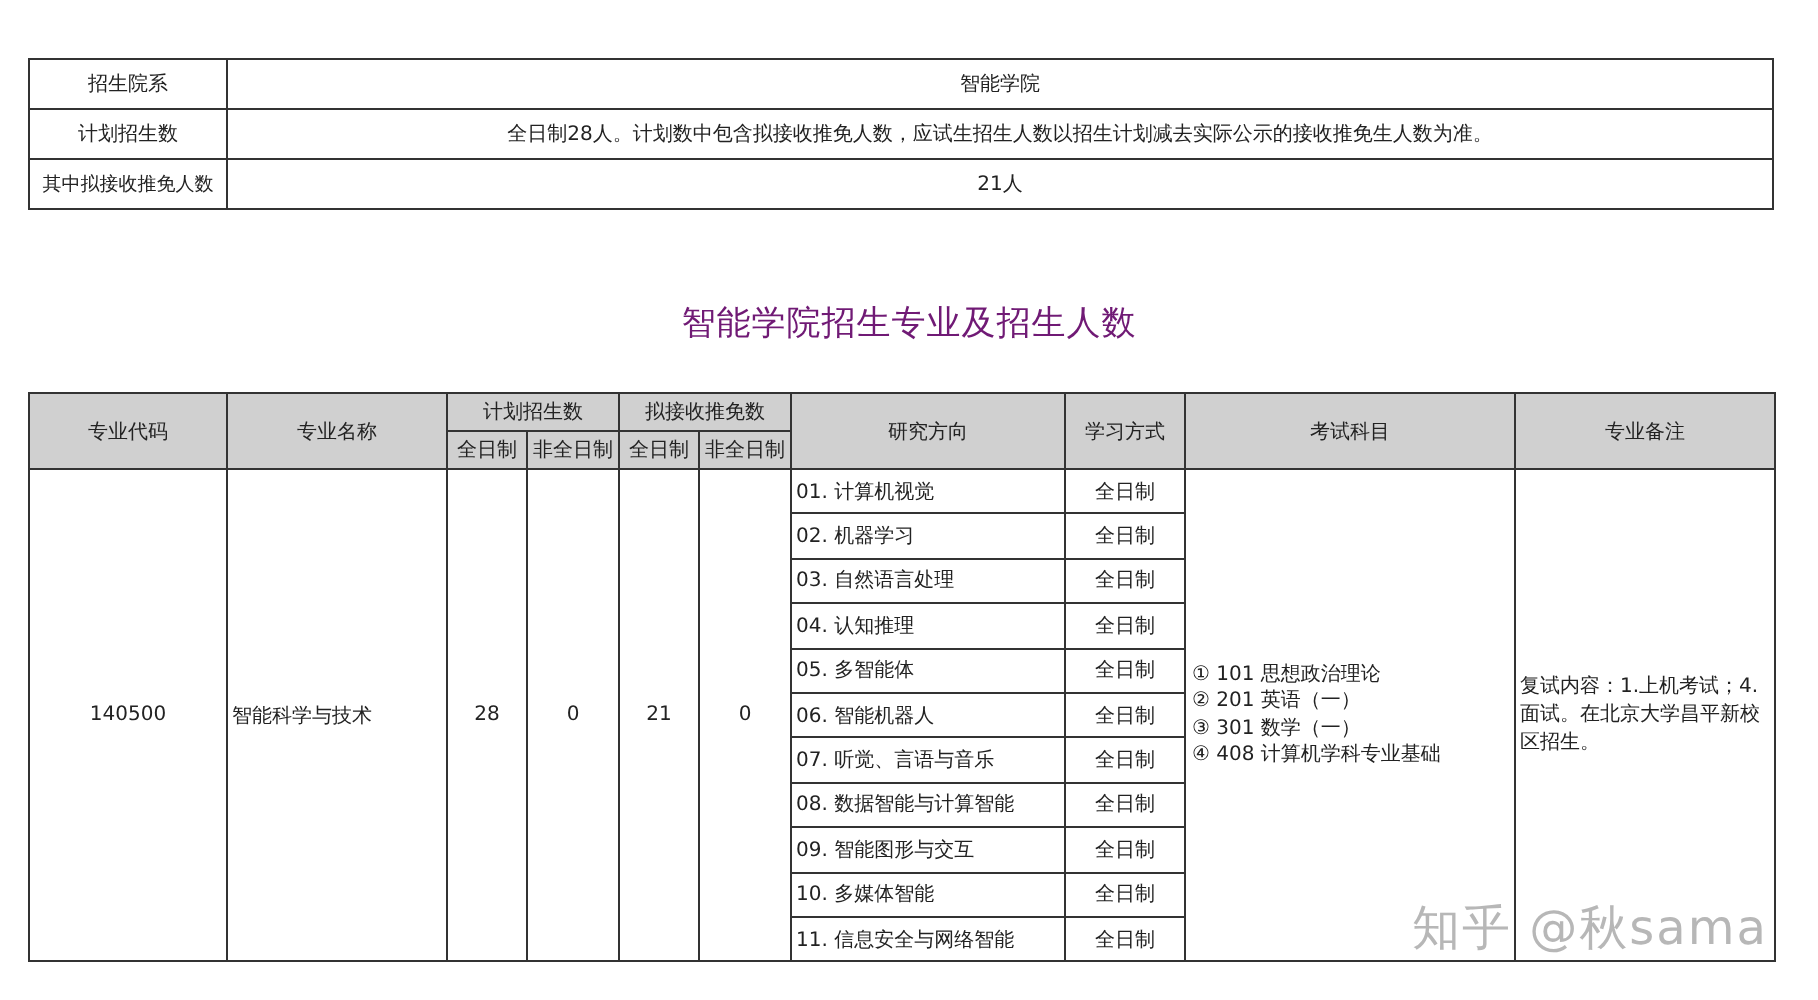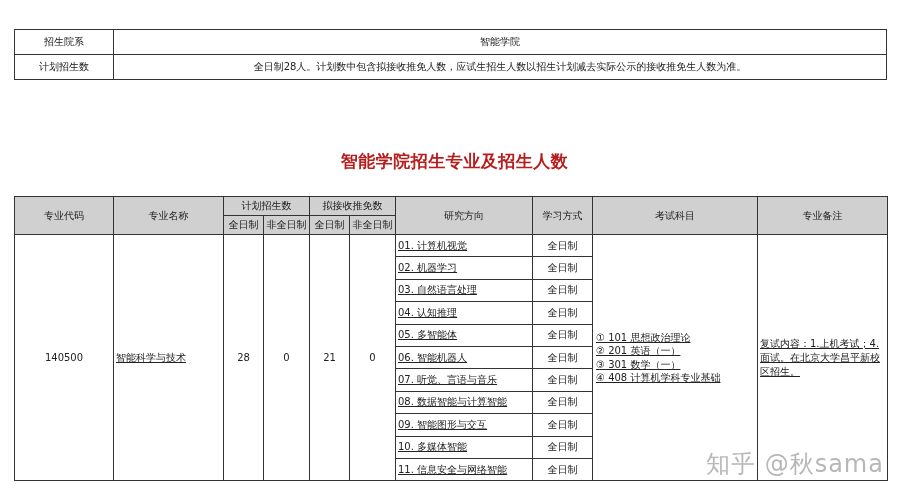--- a/index.html
+++ b/index.html
@@ -6,26 +6,26 @@
   body { width: 909px; height: 500px; position: relative; overflow: hidden;
          font-family: "DejaVu Sans", "Liberation Sans", sans-serif; color: #222; }
   table { border-collapse: collapse; position: absolute; table-layout: fixed; }
   td, th { border: 1px solid #333; font-size: 10px; font-weight: normal; padding: 0 2px;
            white-space: nowrap; overflow: hidden; }
   #info-table { left: 14px; top: 29px; width: 873px; }
   #info-table td { height: 24px; }
   #info-table td.k { text-align: center; width: 95px; }
   #info-table td.v { text-align: center; }
   #title { position: absolute; left: 0; width: 909px; top: 150px; text-align: center;
-           font-size: 17px; font-weight: bold; color: #b91c1c; letter-spacing: 0.5px; }
+           font-size: 17px; font-weight: normal; color: #701a75; letter-spacing: 0.5px; }
   #major-table { left: 14px; top: 196px; width: 873px; }
   #major-table th { background: #d0d0d0; text-align: center; height: 18px; }
   #major-table td { height: 21.4px; }
   .c { text-align: center; }
-  .l { text-align: left; text-decoration: underline; }
+  .l { text-align: left; }
   .wrap { white-space: normal; line-height: 14px; }
   .exam { line-height: 13.5px; padding-left: 3px; }
   #watermark { position: absolute; left: 706px; top: 448px; font-size: 24px; color: rgba(170,170,170,0.85);
                letter-spacing: 1px; }
 </style>
 </head>
 <body>
 
 <table id="info-table">
   <colgroup>
@@ -33,20 +33,24 @@
       <col>
     </colgroup>
   <tbody>
       <tr>
     <td class="k">招生院系</td>
     <td class="v">智能学院</td>
   </tr>
   <tr>
     <td class="k">计划招生数</td>
     <td class="v">全日制28人。计划数中包含拟接收推免人数，应试生招生人数以招生计划减去实际公示的接收推免生人数为准。</td>
+  </tr>
+  <tr>
+    <td class="k" style="font-size:9.5px;padding:0">其中拟接收推免人数</td>
+    <td class="v">21人</td>
   </tr>
 </tbody>
   </table>
 
 <div id="title">智能学院招生专业及招生人数</div>
 
 <table id="major-table">
   <colgroup>
     <col style="width:99px">
       <col style="width:110px">

